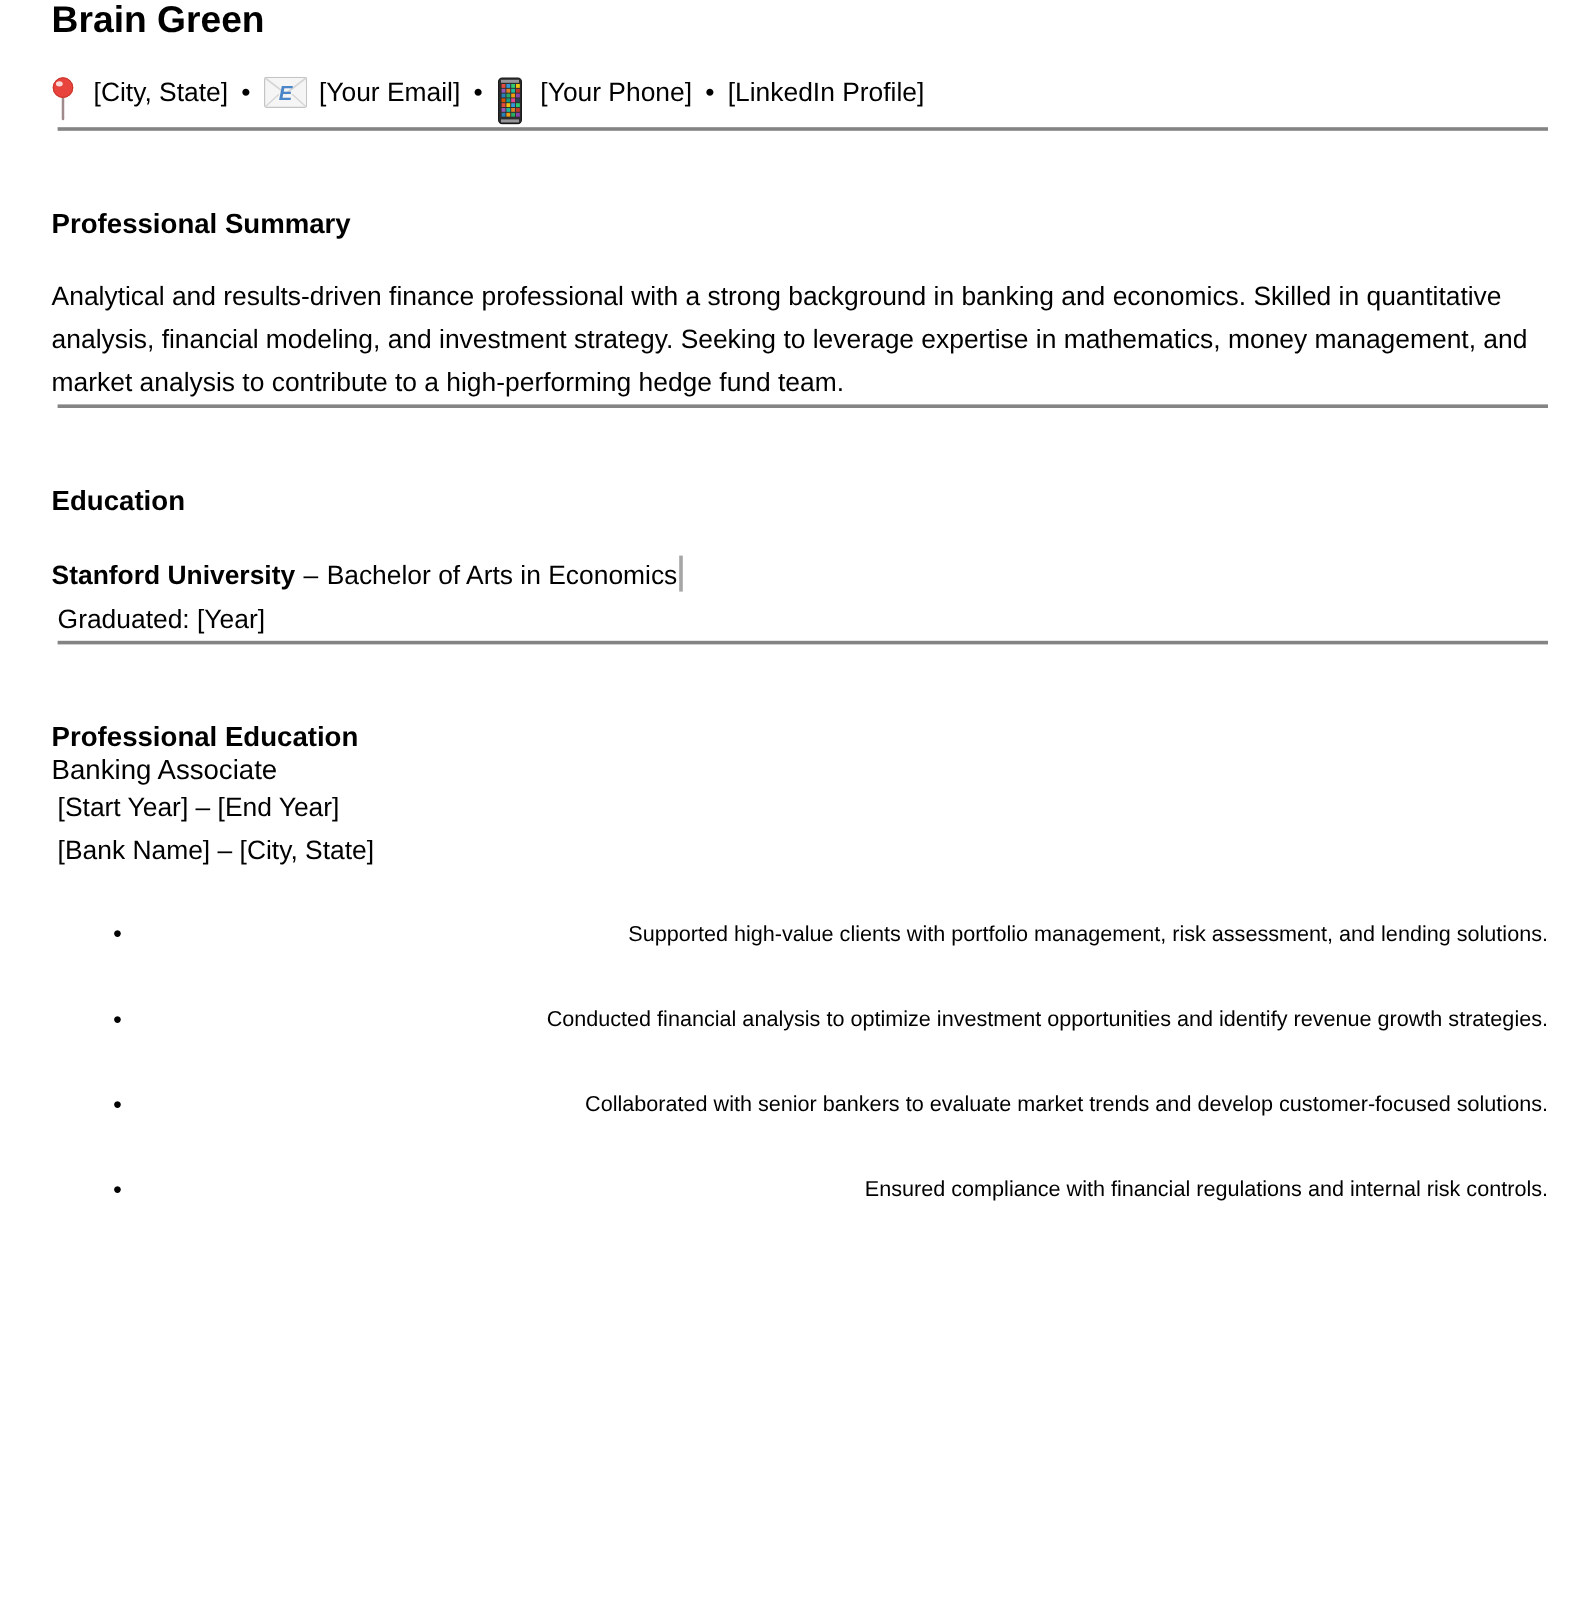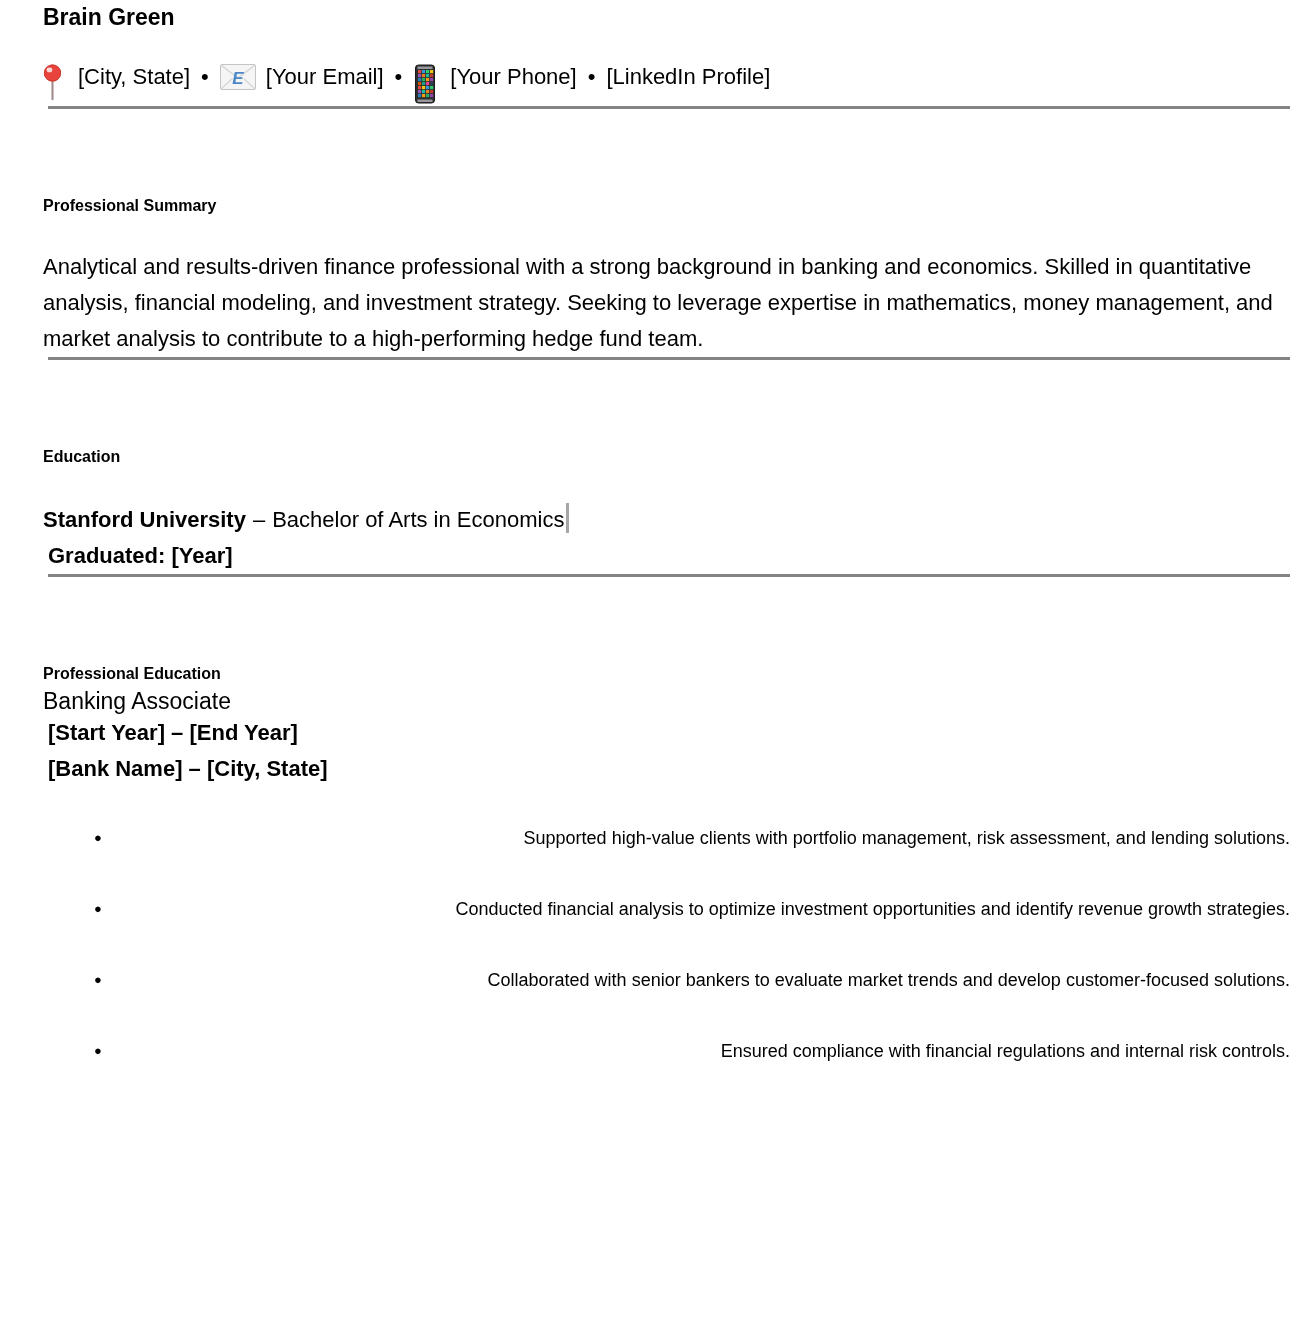--- a/index.html
+++ b/index.html
@@ -12,21 +12,21 @@
     font-size: 22px;
   }
   .page {
     box-sizing: border-box;
     width: 1311px;
     height: 1343px;
     padding: 3px 21px 0 43px;
     overflow: hidden;
   }
   .name {
-    font-size: 23px;
+    font-size: 31px;
     font-weight: bold;
     line-height: 28px;
   }
   .contact {
     display: flex;
     margin-top: 33px;
     height: 42px;
     font-size: 22px;
     white-space: nowrap;
   }
@@ -36,45 +36,45 @@
   .icon-phone { width: 20px; height: 40px; margin-right: 15px; margin-left: 2px; flex: none; }
   hr.rule {
     border: none;
     border-top: 3px solid #848484;
     margin: 0 0 0 5px;
   }
   .r1 { margin-top: 49px; }
   .r2 { margin-top: 56px; }
   .r3 { margin-top: 56px; }
   .h2 {
-    font-size: 16px;
+    font-size: 23px;
     font-weight: bold;
     line-height: 26px;
-    margin-top: 84px;
+    margin-top: 64px;
   }
   .body-text {
     font-size: 22px;
     line-height: 36px;
   }
   .summary-p {
     margin: 30px 0 0 0;
     max-width: 1247px;
   }
   .edu-block { margin-top: 32px; }
   .b { font-weight: bold; }
   .edu-sep { margin: 0 7px; }
   .caret {
     display: inline-block;
     width: 3px;
     height: 30px;
     background: #a6a6a6;
     vertical-align: -6px;
     margin-left: 2px;
   }
-  .indent { padding-left: 5px; font-weight: bold; }
+  .indent { padding-left: 5px; }
   .h3 {
     font-size: 23px;
     font-weight: normal;
     line-height: 28px;
   }
   ul.bullets {
     list-style: none;
     margin: 33px 0 0 0;
     padding: 0;
     max-width: 1247px;

